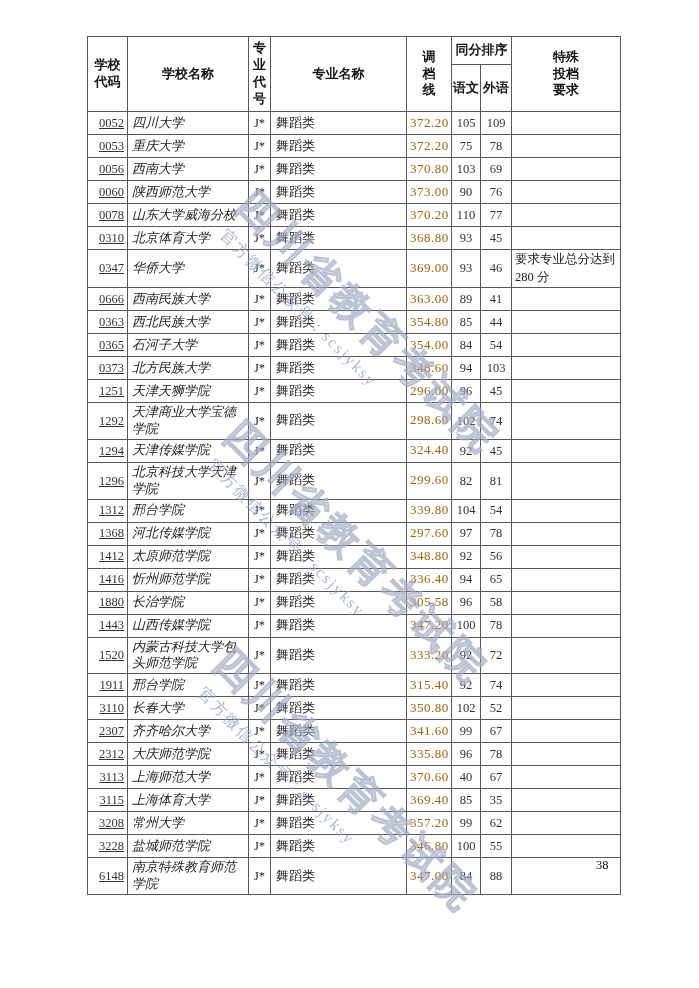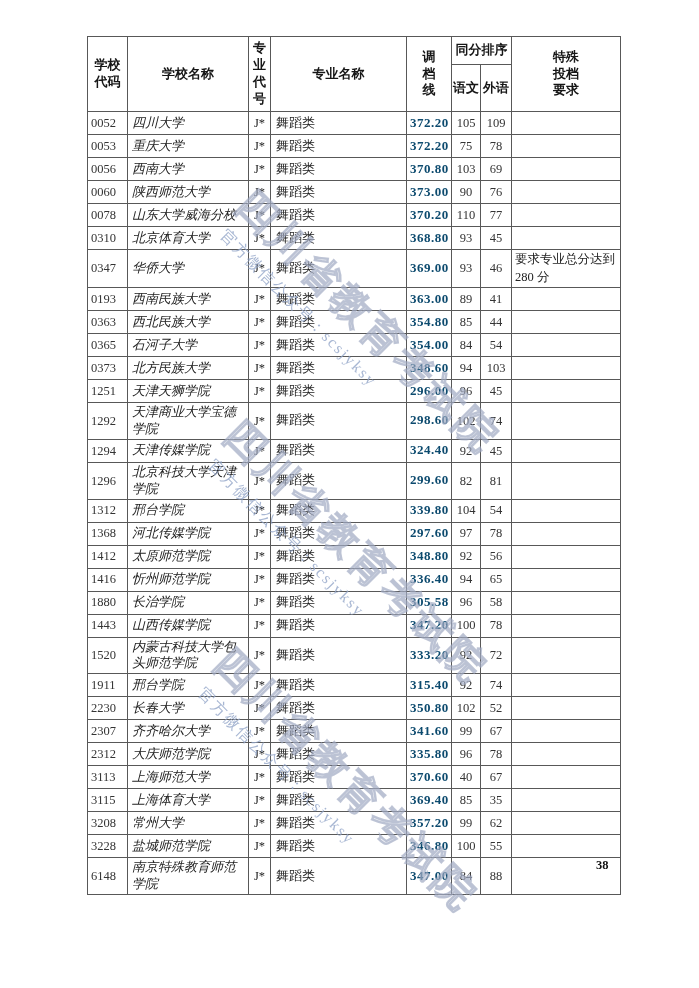--- a/index.html
+++ b/index.html
@@ -43,25 +43,25 @@
   tr.hdr-top  { height: 28px; }
   tr.hdr-bot  { height: 47px; }
   td {
     font-size: 13px;
     vertical-align: middle;
     padding: 1px 3px;
     line-height: 1.3;
     color: #222;
   }
   tbody tr { height: 23px; }
-  td.c-code    { text-align: left; font-size: 12.5px; color: #333; }
+  td.c-code    { text-align: right; font-size: 12.5px; color: #333; text-decoration: underline; }
   td.c-school  { text-align: left; padding-left: 4px; font-style: italic; }
   td.c-mcode   { text-align: center; font-size: 12.5px; }
   td.c-major   { text-align: left; padding-left: 5px; margin-left: 14px; }
-  td.c-score   { text-align: center; font-weight: bold; font-size: 13px; color: #0c4a6e; letter-spacing: 0.5px; }
+  td.c-score   { text-align: center; font-weight: normal; font-size: 13px; color: #a16207; letter-spacing: 0.5px; }
   td.c-cn, td.c-fl { text-align: center; font-size: 12.5px; color: #333; }
   td.c-special { text-align: left; padding: 1px 3px; font-size: 12.5px; line-height: 1.4; }
 
   
   .wm-layer { position: absolute; inset: 0; z-index: 2; pointer-events: none; }
   .wm {
     position: absolute;
     transform: rotate(45deg);
     transform-origin: 0 0;
     white-space: nowrap;
@@ -84,21 +84,20 @@
   .wm-2 { left: 251px; top: 408px; }
   .wm-3 { left: 241px; top: 636px; }
 
   
   .page-number {
     position: absolute;
     left: 596px;
     top: 858px;
     font-size: 12.5px;
     color: #111;
-    font-weight: bold;
   }
 </style>
 </head>
 <body>
 
 <div class="page">
 
   <table class="score-table">
     <colgroup>
       <col style="width:40px">
@@ -198,21 +197,21 @@
       <td class="c-code">0347</td>
       <td class="c-school">华侨大学</td>
       <td class="c-mcode">J*</td>
       <td class="c-major">舞蹈类</td>
       <td class="c-score">369.00</td>
       <td class="c-cn">93</td>
       <td class="c-fl">46</td>
       <td class="c-special">要求专业总分达到 280 分</td>
     </tr>
         <tr>
-      <td class="c-code">0193</td>
+      <td class="c-code">0666</td>
       <td class="c-school">西南民族大学</td>
       <td class="c-mcode">J*</td>
       <td class="c-major">舞蹈类</td>
       <td class="c-score">363.00</td>
       <td class="c-cn">89</td>
       <td class="c-fl">41</td>
       <td class="c-special"></td>
     </tr>
         <tr>
       <td class="c-code">0363</td>
@@ -358,21 +357,21 @@
       <td class="c-code">1911</td>
       <td class="c-school">邢台学院</td>
       <td class="c-mcode">J*</td>
       <td class="c-major">舞蹈类</td>
       <td class="c-score">315.40</td>
       <td class="c-cn">92</td>
       <td class="c-fl">74</td>
       <td class="c-special"></td>
     </tr>
         <tr>
-      <td class="c-code">2230</td>
+      <td class="c-code">3110</td>
       <td class="c-school">长春大学</td>
       <td class="c-mcode">J*</td>
       <td class="c-major">舞蹈类</td>
       <td class="c-score">350.80</td>
       <td class="c-cn">102</td>
       <td class="c-fl">52</td>
       <td class="c-special"></td>
     </tr>
         <tr>
       <td class="c-code">2307</td>

